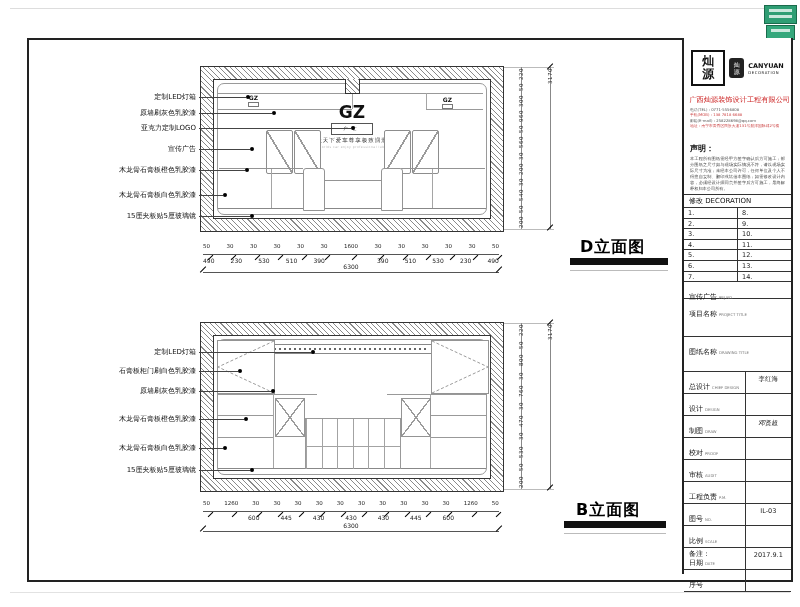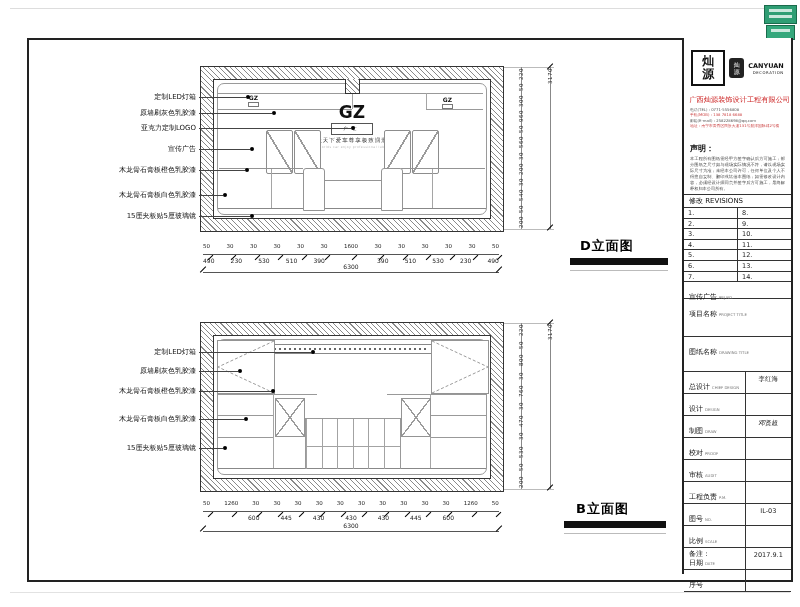--- a/index.html
+++ b/index.html
@@ -75,30 +75,30 @@
   .dimmid{font-size:6px;}
   .dimline{position:absolute;border-top:1px solid #555;height:0;}
   .dimtotal{position:absolute;text-align:center;font-size:6px;color:#222;}
   .tick{position:absolute;width:8px;height:0;border-top:1.8px solid #000;transform:rotate(-45deg);}
   .mid-d span:nth-of-type(5){margin-right:36px;}
   .vdim{position:absolute;display:flex;flex-direction:column;justify-content:space-between;align-items:center;font-size:5.5px;color:#333;}
   .vdim span{writing-mode:vertical-rl;transform:rotate(180deg);letter-spacing:.5px;}
   .vdline{position:absolute;border-left:1px solid #888;width:0;}
   .ext{position:absolute;border-top:1px solid #bbb;height:0;}
   
-  .vtitle{position:absolute;font-weight:bold;font-size:13px;letter-spacing:1px;color:#000;}
+  .vtitle{position:absolute;font-weight:bold;font-size:16px;letter-spacing:1px;color:#000;}
   .vbar{position:absolute;height:7px;background:#111;}
   .vbar2{position:absolute;height:0;border-top:1px solid #bbb;}
   
   .tb{position:absolute;left:682px;top:38px;width:107px;height:536px;border-left:2px solid #222;display:flex;flex-direction:column;background:#fff;}
   .tb > div{border-bottom:1px solid #333;}
   .tb-logo{height:56px;display:flex;align-items:center;justify-content:center;gap:4px;border-bottom:none !important;padding-top:6px;}
   .seal{width:30px;height:32px;border:2.5px solid #111;display:flex;flex-direction:column;align-items:center;justify-content:center;font-weight:bold;font-size:12px;line-height:13px;color:#111;}
   .stampicon{width:15px;height:20px;background:#222;border-radius:3px;color:#fff;font-size:6px;line-height:7px;display:flex;flex-direction:column;align-items:center;justify-content:center;}
-  .brand{text-align:right;}
+  .brand{text-align:left;}
   .brand .b1{font-weight:bold;font-size:6.5px;color:#111;}
   .brand .b2{font-size:3.8px;letter-spacing:.6px;color:#111;}
   .tb-company{border-bottom:none !important;font-size:7.2px;color:#c22;text-align:right;padding:2px 1px 1px;}
   .tb-contacts{height:30px;border-bottom:none !important;padding:1px 6px;}
   .cline{font-size:3.8px;line-height:5.6px;color:#555;white-space:nowrap;overflow:hidden;}
   .tb-stmt{height:56px;padding:2px 6px;}
   .stmt-h{font-weight:bold;font-size:8px;color:#111;}
   .tb-stmt p{margin:1px 0 0;font-size:4.2px;line-height:6px;color:#444;text-align:justify;}
   .tb-revh{height:12px;font-size:7px;color:#111;padding:1px 5px;}
   .tb-revtable{height:84px;display:flex;}
@@ -306,20 +306,25 @@
   </div>
 
   <div class="labels labels-b">
 
   <div class="lblrow">
         <span class="lbl">定制LED灯箱</span>
         <span class="leader"></span>
         <span class="dot"></span>
       </div>
       <div class="lblrow">
+        <span class="lbl">石膏板柜门刷白色乳胶漆</span>
+        <span class="leader"></span>
+        <span class="dot"></span>
+      </div>
+      <div class="lblrow">
         <span class="lbl">原墙刷灰色乳胶漆</span>
         <span class="leader"></span>
         <span class="dot"></span>
       </div>
       <div class="lblrow">
         <span class="lbl">木龙骨石膏板橙色乳胶漆</span>
         <span class="leader"></span>
         <span class="dot"></span>
       </div>
       <div class="lblrow">
@@ -412,21 +417,21 @@
 
     <div class="cline" style="color: rgb(85, 85, 85);">电话(TEL)：0771-5556808</div>
         <div class="cline" style="color: rgb(204, 68, 68);">手机(MOB)：138 7818 6688</div>
         <div class="cline" style="color: rgb(85, 85, 85);">邮箱(E-mail)：258228698@qq.com</div>
         <div class="cline" style="color: rgb(204, 68, 68);">地址：南宁市青秀区民族大道131号航洋国际城2号楼</div>
       </div>
     <div class="tb-stmt">
       <span class="stmt-h">声明：</span>
       <p>本工程所有图纸需经甲方签字确认后方可施工；部分图纸之尺寸如与现场实际情况不符，请以现场实际尺寸为准；未经本公司许可，任何单位及个人不得擅自复制、翻印或转借本图纸；如需修改设计内容，必须经设计师同意并签字后方可施工，最终解释权归本公司所有。</p>
     </div>
-    <div class="tb-revh"><span>修改 REVISIONS</span></div>
+    <div class="tb-revh"><span>修改 DECORATION</span></div>
     <div class="tb-revtable">
       <div class="revcol">
           <div class="revcell">1.</div>
           <div class="revcell">2.</div>
           <div class="revcell">3.</div>
           <div class="revcell">4.</div>
           <div class="revcell">5.</div>
           <div class="revcell">6.</div>
           <div class="revcell">7.</div>
         </div>

